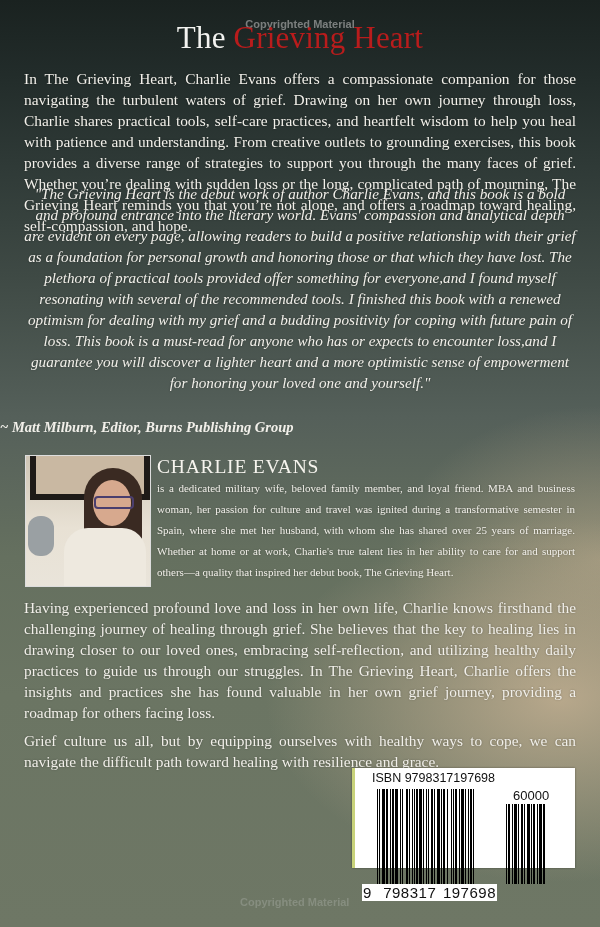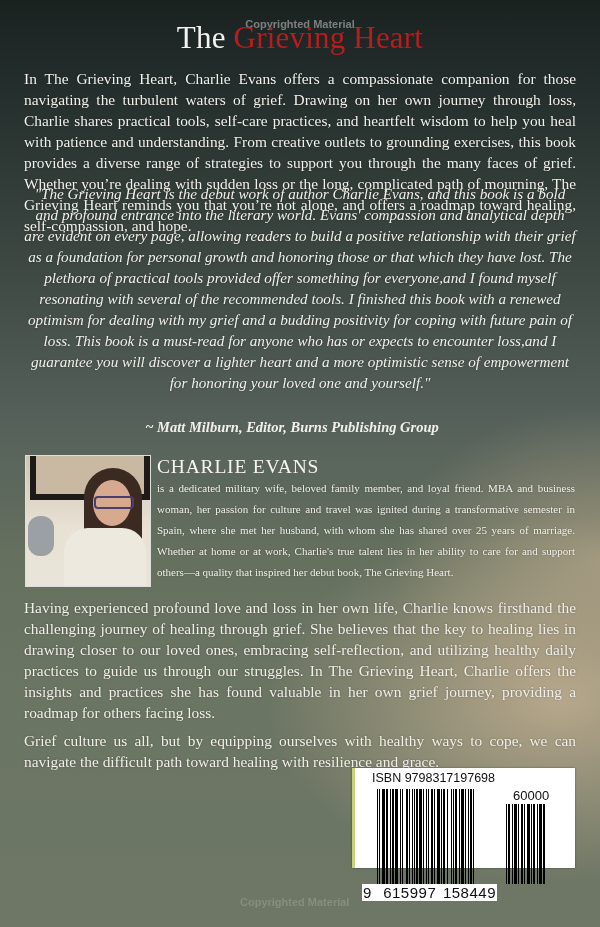--- a/index.html
+++ b/index.html
@@ -13,21 +13,21 @@
   }
   .wm { position:absolute; font-family:"Liberation Sans", sans-serif; font-weight:bold; font-size:11px; color:rgba(200,200,200,0.55); }
   .wm-top { top:18px; left:0; right:0; text-align:center; }
   .wm-bottom { top:896px; left:240px; color:rgba(160,165,155,0.5); }
   .title { position:absolute; top:20px; left:0; right:0; text-align:center; font-size:31px; letter-spacing:0.2px; }
   .title .t1 { color:#f3f3f0; }
   .title .t2 { color:#b91c1c; }
   .para { position:absolute; left:24px; width:552px; font-size:15.4px; line-height:21px; text-align:justify; text-shadow:0 0 2px rgba(0,0,0,0.35); }
   .p1 { top:68px; }
   .quote { position:absolute; left:24px; width:552px; top:183px; font-size:15.2px; line-height:21px; font-style:italic; text-align:center; text-shadow:0 0 2px rgba(0,0,0,0.35); }
-  .attrib { position:absolute; left:0; right:16px; top:419px; text-align:center; font-style:italic; font-weight:bold; font-size:14.5px; }
+  .attrib { position:absolute; left:0; right:16px; top:419px; text-align:left; font-style:italic; font-weight:bold; font-size:14.5px; }
   .photo { position:absolute; left:25px; top:455px; width:124px; height:130px; background:linear-gradient(180deg,#cfc6b6 0%,#e8e1d4 55%,#e9e4da 100%); border:1px solid #ddd; overflow:hidden; }
   .photo .frame { position:absolute; left:4px; top:0; width:108px; height:38px; border:6px solid #1e1a17; border-top:none; background:#c9b8a2; }
   .photo .hair { position:absolute; left:58px; top:12px; width:58px; height:120px; border-radius:30px 30px 8px 8px; background:#3a2a22; }
   .photo .face { position:absolute; left:67px; top:24px; width:38px; height:46px; border-radius:50%; background:#d7a98e; }
   .photo .glasses { position:absolute; left:68px; top:40px; width:36px; height:9px; border:2px solid #4a3e6e; border-radius:4px; }
   .photo .body { position:absolute; left:38px; top:72px; width:82px; height:60px; border-radius:24px 24px 0 0; background:#eee9df; }
   .photo .plant { position:absolute; left:2px; top:60px; width:26px; height:40px; border-radius:12px; background:#9aa0a3; }
   .author-name { position:absolute; left:157px; top:456px; font-size:19.5px; letter-spacing:0.8px; color:#f6f4ee; }
   .bio { position:absolute; left:157px; top:478px; width:418px; font-size:11px; line-height:21px; text-align:justify; text-shadow:0 0 2px rgba(0,0,0,0.3); }
   .p3 { top:597px; }
@@ -165,17 +165,17 @@
       <div class="bar" style="width: 2px;"></div>
       <div class="gap" style="width: 2px;"></div>
       <div class="bar" style="width: 1px;"></div>
       <div class="gap" style="width: 1px;"></div>
       <div class="bar" style="width: 3px;"></div>
       <div class="gap" style="width: 1px;"></div>
       <div class="bar" style="width: 2px;"></div>
       <div class="gap" style="width: 1px;"></div>
     </div>
   <div class="num-main">
-    <span>9</span>&nbsp;&nbsp;<span>615997</span>&nbsp;<span>158449</span>
+    <span>9</span>&nbsp;&nbsp;<span>798317</span>&nbsp;<span>197698</span>
   </div>
 </div>
 
 <div class="wm wm-bottom">Copyrighted Material</div>
 
 </body></html>

